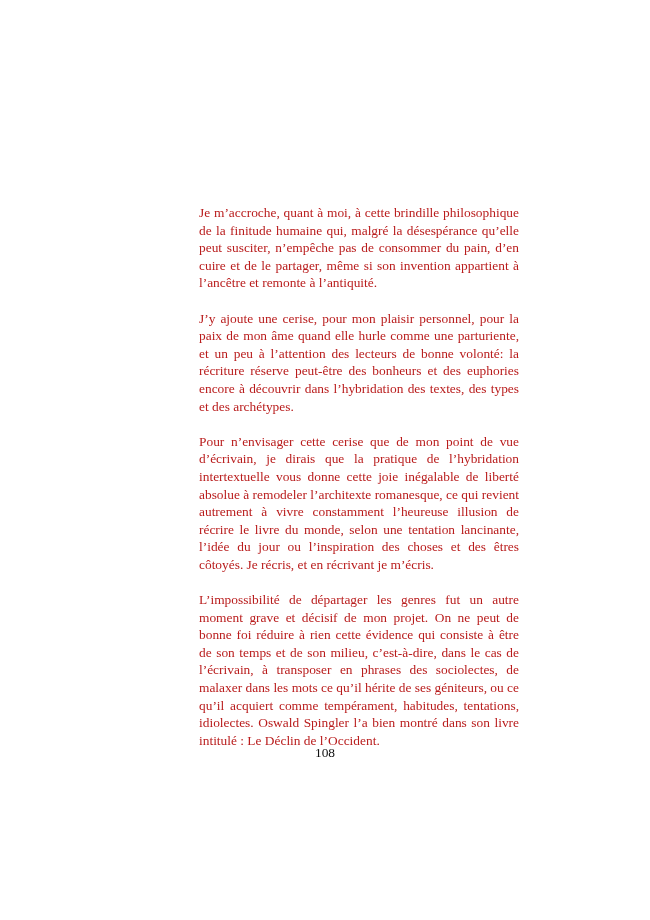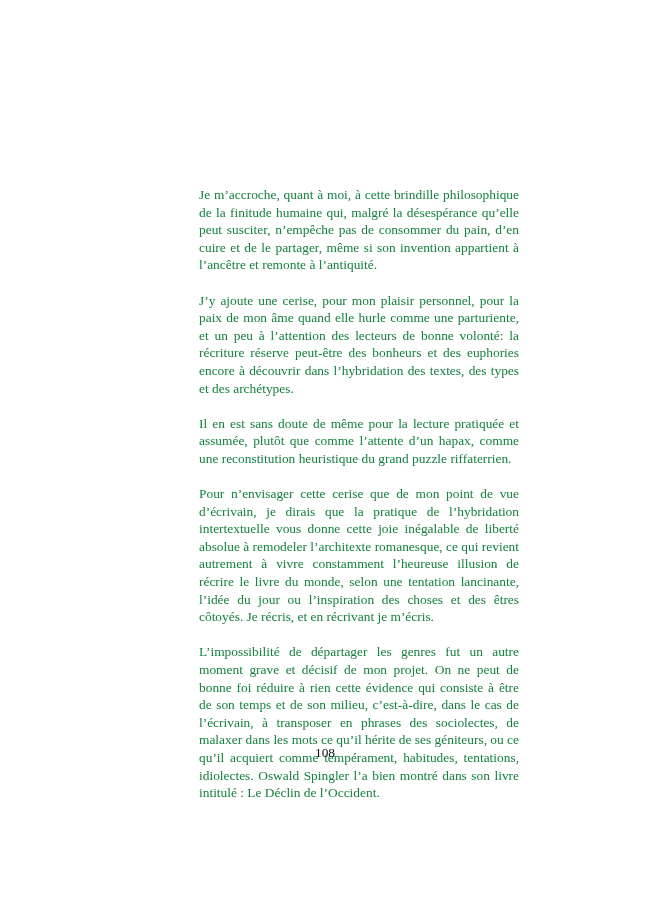--- a/index.html
+++ b/index.html
@@ -1,25 +1,25 @@
 <!DOCTYPE html>
 <html><head>
   <meta charset="utf-8">
   <style>
     html, body { margin: 0; padding: 0; background: #ffffff; }
     body { width: 650px; height: 920px; position: relative; overflow: hidden; }
     .page {
       position: absolute;
       left: 199px;
-      top: 186px;
+      top: 204px;
       width: 320px;
       font-family: "Liberation Serif", "DejaVu Serif", serif;
       font-size: 13.4px;
       line-height: 17.6px;
-      color: #15803d;
+      color: #b91c1c;
     }
     .para {
       margin: 0 0 17.6px 0;
       text-align: justify;
       text-align-last: left;
     }
     .para span { }
     .it { }
     .page-number {
       position: absolute;
@@ -36,23 +36,20 @@
 <body>
 
 <div class="page">
   <p class="para">
     <span>Je m’accroche, quant à moi, à cette brindille philosophique de la finitude humaine  qui,  malgré la désespérance qu’elle peut susciter, n’empêche pas de  consommer du pain, d’en cuire  et de  le  partager, même  si son invention appartient à l’ancêtre et remonte à l’antiquité.</span>
   </p>
   <p class="para">
     <span>J’y ajoute une cerise, pour mon plaisir personnel, pour la paix de mon âme quand elle hurle comme une parturiente, et un peu à l’attention des lecteurs de bonne volonté: la récriture  réserve  peut-être des bonheurs et des euphories encore à découvrir dans l’hybridation des textes, des types et des archétypes.</span>
   </p>
   <p class="para">
-    <span>Il en est sans doute de même pour la lecture pratiquée et assumée, plutôt que comme l’attente d’un hapax, comme une reconstitution heuristique  du  grand  puzzle riffaterrien.</span>
-  </p>
-  <p class="para">
     <span>Pour n’envisager cette cerise que de mon point de vue d’écrivain, je dirais que la pratique de l’hybridation intertextuelle vous donne cette joie inégalable de liberté absolue à remodeler l’</span><span class="it">architexte</span><span> romanesque, ce qui revient autrement à vivre constamment l’heureuse illusion de récrire le livre du monde, selon une tentation lancinante, l’idée du jour ou l’inspiration des choses et des êtres côtoyés. Je récris, et en récrivant je m’écris.</span>
   </p>
   <p class="para">
     <span>L’impossibilité de départager les genres fut un autre moment grave et décisif  de mon </span><span class="it">projet</span><span>. On ne peut de bonne foi réduire à rien cette évidence qui consiste à être de son temps et de son milieu, c’est-à-dire, dans le cas de l’écrivain, à transposer en phrases des </span><span class="it">sociolectes</span><span>, de malaxer dans les mots ce qu’il hérite de ses géniteurs, ou ce qu’il acquiert comme tempérament, habitudes, tentations, </span><span class="it">idiolectes</span><span>. Oswald Spingler l’a bien montré dans son livre intitulé : </span><span class="it">Le Déclin de l’Occident</span><span>.</span>
   </p>
 </div>
 
 <div class="page-number">108</div>
 
 </body></html>

